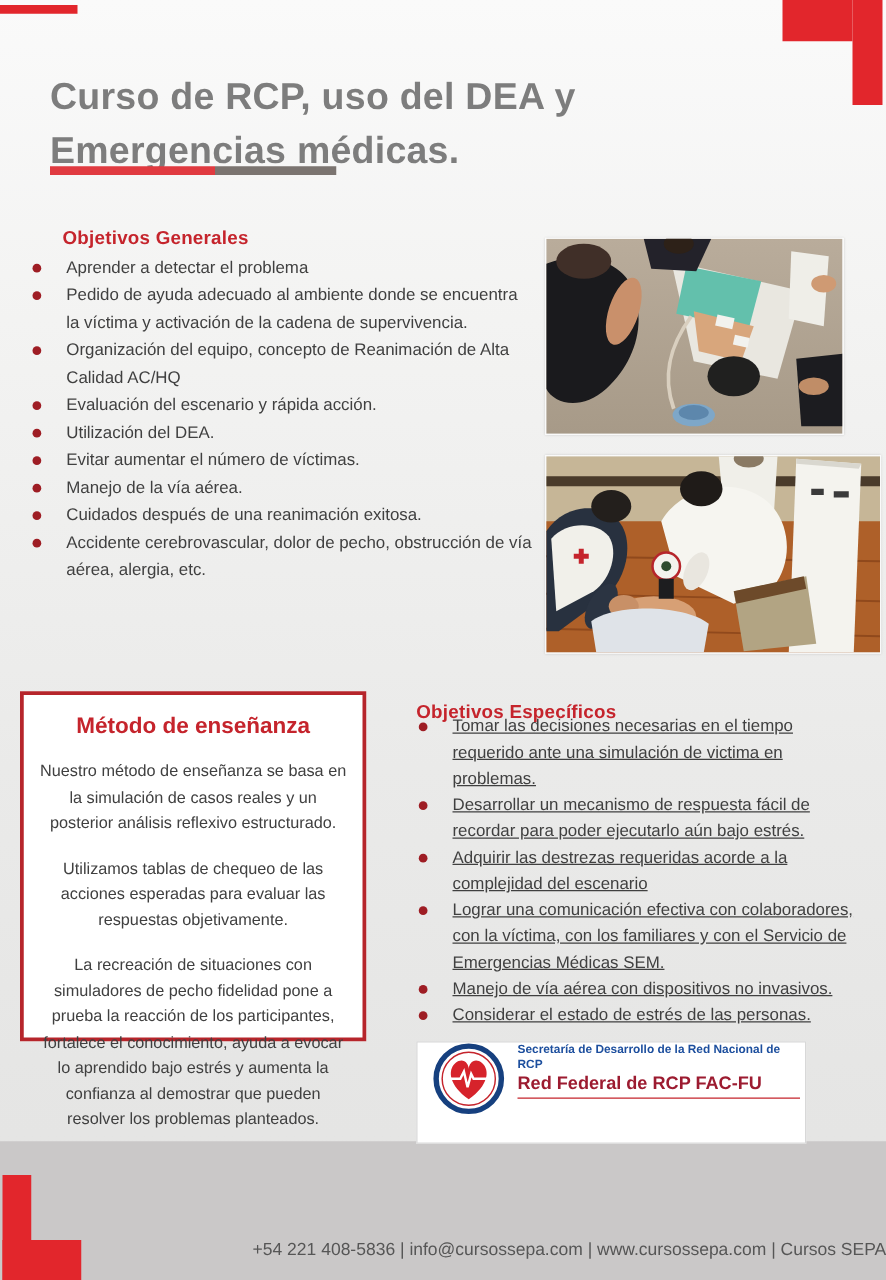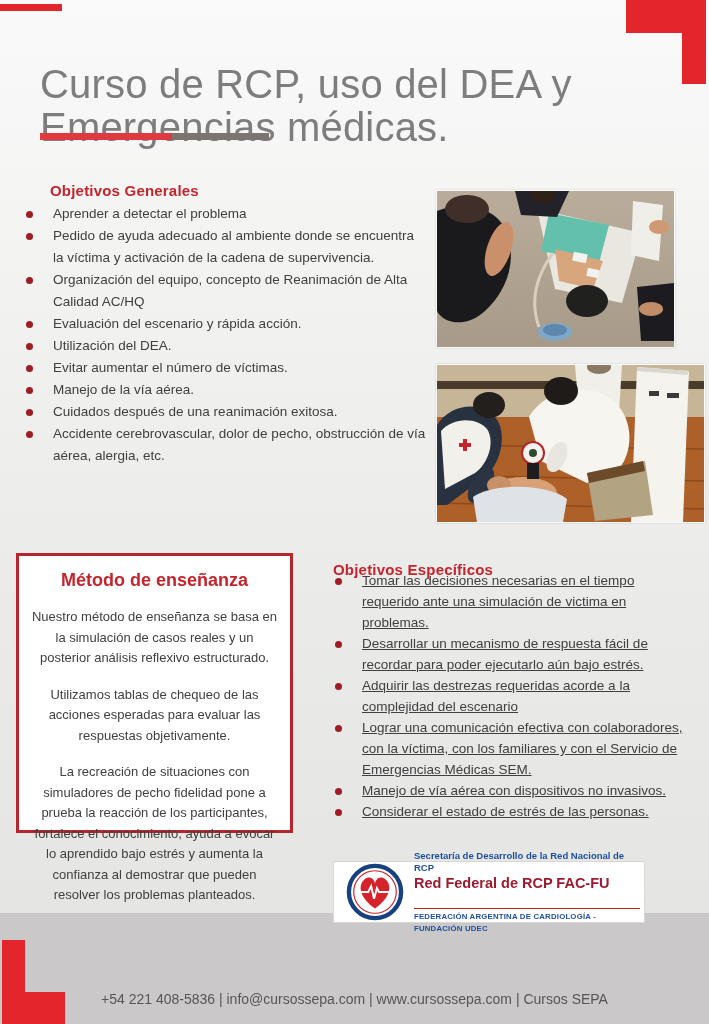--- a/index.html
+++ b/index.html
@@ -8,21 +8,21 @@
     background:linear-gradient(180deg,#fafafa 0%,#f3f3f2 25%,#eaeae9 60%,#e3e3e2 100%);
     font-family:"Liberation Sans", sans-serif;color:#404040;
   }
   
   .dash-tl{position:absolute;left:0;top:4px;width:62px;height:7px;background:#e2262c;}
   .corner-tr-h{position:absolute;left:626px;top:0;width:56px;height:33px;background:#e2262c;}
   .corner-tr-v{position:absolute;left:682px;top:0;width:24px;height:84px;background:#e2262c;}
   .corner-bl-v{position:absolute;left:2px;top:940px;width:23px;height:84px;background:#e2262c;z-index:6;}
   .corner-bl-h{position:absolute;left:2px;top:992px;width:63px;height:32px;background:#e2262c;z-index:6;}
   
-  .title{position:absolute;left:40px;top:36px;width:580px;font-size:40px;font-weight:400;color:#7d7d7d;line-height:43px;letter-spacing:.2px;}
+  .title{position:absolute;left:40px;top:36px;width:580px;font-size:30px;font-weight:700;color:#7d7d7d;line-height:43px;letter-spacing:.2px;}
   .title-underline{position:absolute;left:40px;top:133px;height:7px;width:229px;}
   .title-underline .seg-red{position:absolute;left:0;top:0;width:132px;height:7px;background:#e03a40;}
   .title-underline .seg-gray{position:absolute;left:132px;top:0;width:97px;height:7px;background:#7b7470;}
   
   .red-heading{position:absolute;font-size:15px;font-weight:700;color:#c5242c;letter-spacing:.2px;}
   #og-heading{left:50px;top:170px;}
   #oe-heading{left:333px;top:549px;}
   
   ul.bullets{list-style:none;margin:0;padding:0;position:absolute;}
   #og-list{left:24px;top:203px;width:404px;}
@@ -34,29 +34,29 @@
   
   .photo{position:absolute;margin:0;padding:0;border:1px solid rgba(255,255,255,.65);box-shadow:0 0 2px rgba(0,0,0,.15);}
   #photo1{left:436px;top:190px;width:237px;height:156px;}
   #photo2{left:436px;top:364px;width:267px;height:157px;}
   .photo svg{display:block;width:100%;height:100%;}
   
   .metodo-box{position:absolute;left:16px;top:553px;width:277px;height:280px;background:#ffffff;border:3px solid #b6252b;box-sizing:border-box;text-align:center;}
   .metodo-title{margin:14px 10px 0 10px;font-size:18px;font-weight:700;color:#c5242c;}
   .metodo-box p{margin:16px 12px 0 12px;font-size:13px;line-height:20.5px;color:#404040;}
   
-  .logo-card{position:absolute;left:333px;top:833px;width:312px;height:62px;background:#ffffff;border:1px solid #d8d8d8;box-sizing:border-box;display:flex;align-items:center;z-index:5;margin-top:28px;}
+  .logo-card{position:absolute;left:333px;top:833px;width:312px;height:82px;background:#ffffff;border:1px solid #d8d8d8;box-sizing:border-box;display:flex;align-items:flex-start;z-index:5;}
   .logo-heart{flex:none;width:58px;height:58px;margin-left:12px;}
   .logo-text{margin-left:10px;width:226px;}
   .logo-line1{font-size:9.5px;font-weight:700;color:#1d4f9e;line-height:12px;}
-  .logo-line2{font-size:14.5px;font-weight:700;color:#9c1b30;line-height:18px;border-bottom:1.5px solid #c5242c;padding-bottom:16px;}
+  .logo-line2{font-size:14.5px;font-weight:700;color:#9c1b30;line-height:18px;border-bottom:1.5px solid #c5242c;padding-bottom:2px;}
   .logo-line3{font-size:7.8px;font-weight:700;color:#1d4f9e;line-height:12px;letter-spacing:.2px;margin-top:2px;}
   
   .footer-band{position:absolute;left:0;top:913px;width:709px;height:111px;background:#cac8c8;z-index:1;}
-  .footer-contact{position:absolute;left:0;top:78px;width:100%;text-align:center;font-size:14px;color:#565656;}
+  .footer-contact{position:absolute;left:0;top:78px;width:100%;text-align:right;font-size:14px;color:#565656;}
 </style>
 </head>
 <body>
 
 <div class="page">
 
   <div class="dash-tl"></div>
   <div class="corner-tr-h"></div>
   <div class="corner-tr-v"></div>
   <div class="corner-bl-v"></div>
@@ -245,21 +245,20 @@
   <div class="logo-card">
     <svg class="logo-heart" viewBox="0 0 60 60">
       <circle cx="30" cy="30" r="27" fill="#ffffff" stroke="#16407f" stroke-width="4.5"></circle>
       <circle cx="30" cy="30" r="22" fill="#ffffff" stroke="#c5242c" stroke-width="1.2"></circle>
       <path d="M30 47 C14 36 12 23 19 17 C25 12 30 17 30 22 C30 17 35 12 41 17 C48 23 46 36 30 47 Z" fill="#d6232b"></path>
       <polyline points="13,30 23,30 26,24 29,37 32,26 34,30 47,30" fill="none" stroke="#ffffff" stroke-width="2"></polyline>
     </svg>
     <div class="logo-text">
       <div class="logo-line1">Secretaría de Desarrollo de la Red Nacional de RCP</div>
       <div class="logo-line2">Red Federal de RCP FAC-FU</div>
-      <div class="logo-line3">FEDERACIÓN ARGENTINA DE CARDIOLOGÍA - FUNDACIÓN UDEC</div>
     </div>
   </div>
 
   <footer class="footer-band">
     <div class="footer-contact">+54 221 408-5836 | info@cursossepa.com | www.cursossepa.com | Cursos SEPA</div>
   </footer>
 
 </div>
 
 </body></html>

